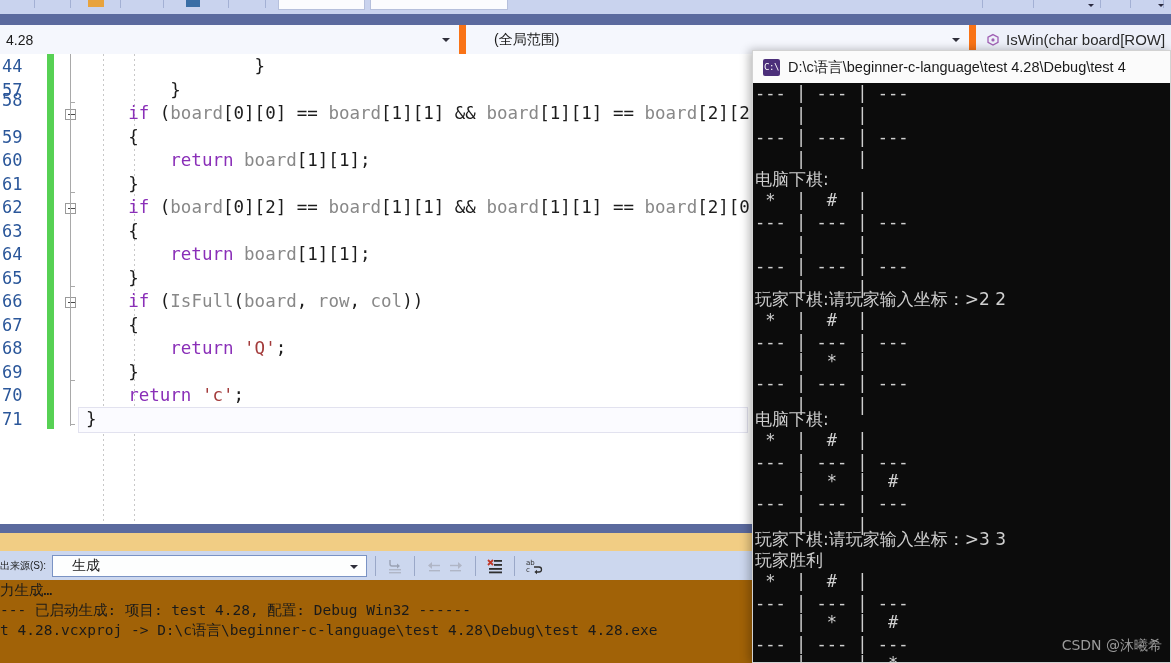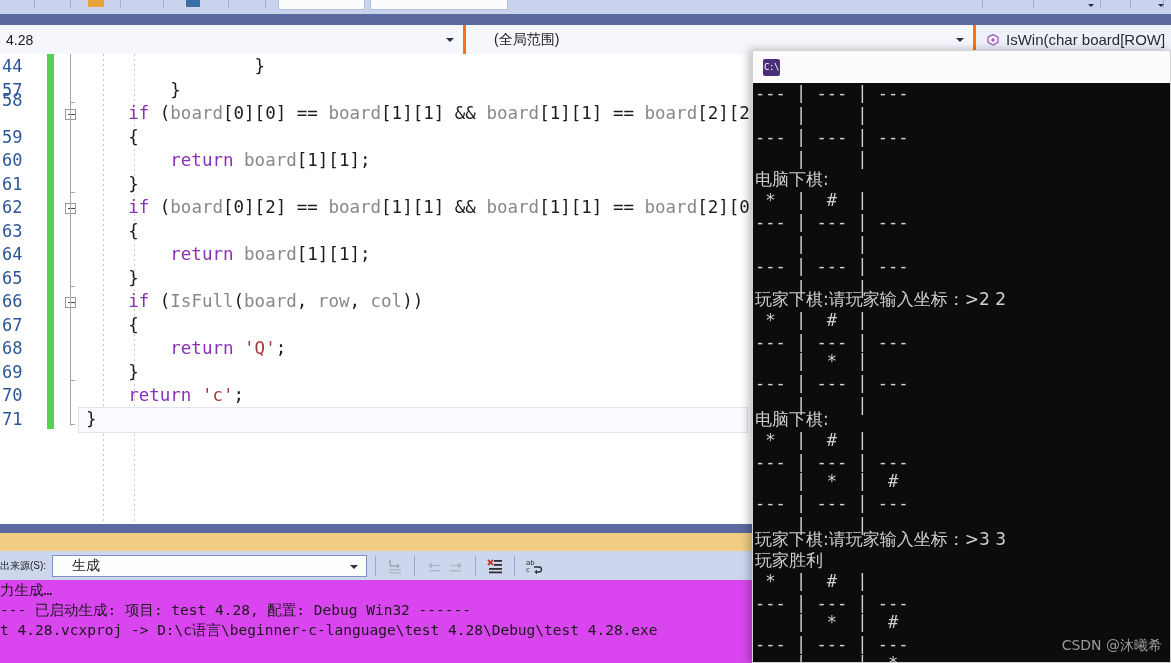--- a/index.html
+++ b/index.html
@@ -35,21 +35,21 @@
   }
 
   
   .navbar {
     position: absolute; left: 0; top: 25px; width: 1171px; height: 29px;
     background: #eef1fa; border-bottom: 1px solid #b8c2de;
     display: flex; align-items: stretch;
   }
   .nav-combo {
     position: relative; height: 29px; background: #f5f7fd;
-    border-right: 3px solid #f97316;
+    border-right: 7px solid #f97316;
     display: flex; align-items: center;
   }
   .nav-combo.c1 { width: 466px; }
   .nav-combo.c2 { width: 510px; }
   .nav-combo.c3 { flex: 1 1 auto; background:#eef1fa; border-right:none; }
   .nav-text {
     font-size: 14px; color: #1b1b1b; padding-left: 6px;
     font-family: "Liberation Sans", sans-serif; white-space: nowrap;
   }
   .nav-text.cjk { font-size: 14px; padding-left: 28px; }
@@ -142,21 +142,21 @@
   .out-combo .ca {
     position: absolute; right: 8px; top: 9px; width: 0; height: 0;
     border-left: 4px solid transparent; border-right: 4px solid transparent;
     border-top: 4px solid #2f2f3a;
   }
   .vsep { width: 1px; height: 20px; background: #9aa8c8; margin: 0 8px; }
   .obtn { width: 22px; height: 22px; position: relative; }
   .obtn svg { display: block; }
   .out-body {
     position: absolute; left: 0; top: 580px; width: 1171px; height: 83px;
-    background: #d946ef; overflow: hidden;
+    background: #a16207; overflow: hidden;
   }
   .out-line {
     position: absolute; left: 0; white-space: pre;
     font-family: "DejaVu Sans Mono", monospace; font-size: 14.5px; color: #1a1a1a;
   }
 
   
   .console {
     position: absolute; left: 752px; top: 50px; width: 419px; height: 613px;
     background: #0c0c0c; border: 1px solid #d2d2d2;
@@ -362,20 +362,21 @@
       <div class="out-line" style="top: 1px;">力生成…</div>
       <div class="out-line" style="top: 21px;">--- 已启动生成: 项目: test 4.28, 配置: Debug Win32 ------</div>
       <div class="out-line" style="top: 41px;">t 4.28.vcxproj -&gt; D:\c语言\beginner-c-language\test 4.28\Debug\test 4.28.exe</div>
     </div>
 
   <div class="console">
     <div class="console-title">
       <span class="con-icon">
         <span>C:\</span>
       </span>
+      <span class="con-title-text">D:\c语言\beginner-c-language\test 4.28\Debug\test 4</span>
     </div>
     <div class="console-body" id="conbody">
         <div class="con-line" style="top: 570px;">    |     |  * </div>
         <div class="con-line" style="top: 551px;">--- | --- | ---</div>
         <div class="con-line" style="top: 529px;">    |  *  |  # </div>
         <div class="con-line" style="top: 510px;">--- | --- | ---</div>
         <div class="con-line" style="top: 488px;"> *  |  #  |   </div>
         <div class="con-line cjk" style="top: 466px;">玩家胜利</div>
         <div class="con-line cjk" style="top: 445px;">玩家下棋:请玩家输入坐标：&gt;3 3</div>
         <div class="con-line" style="top: 432px;">    |     |    </div>

